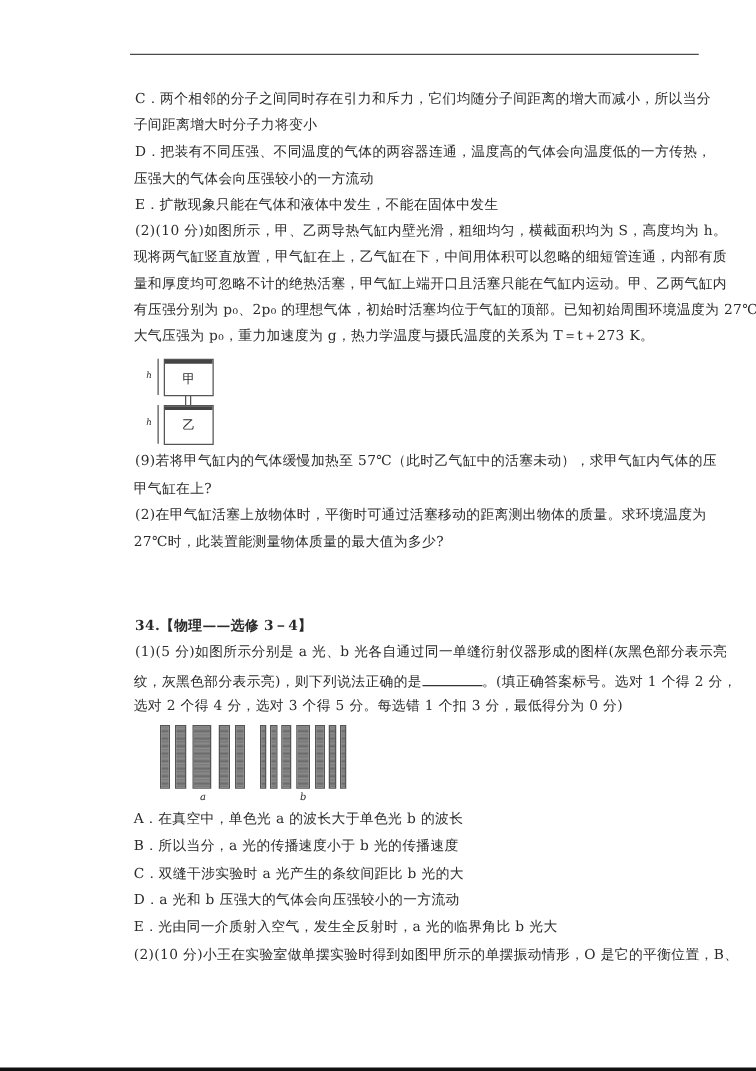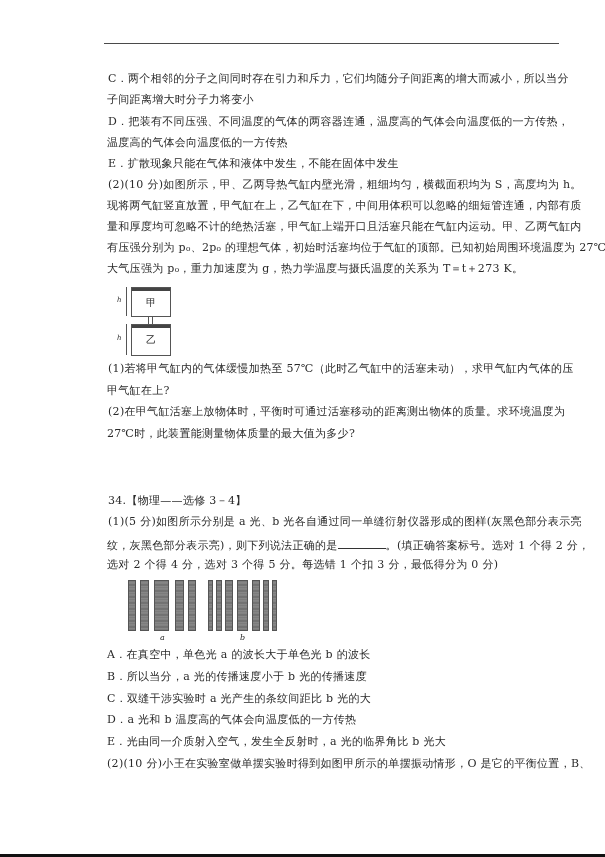--- a/index.html
+++ b/index.html
@@ -34,21 +34,21 @@
     .line {
       position: absolute;
       left: 107px;
       width: 455px;
       font-size: 11px;
       line-height: 14px;
       white-space: nowrap;
       letter-spacing: 0.3px;
     }
     .indent { left: 108px; }
-    .bold { font-weight: normal; }
+    .bold { font-weight: bold; }
     .blank {
       display: inline-block;
       width: 48px;
       border-bottom: 1px solid #333;
       height: 11px;
       vertical-align: baseline;
     }
 
     
     .fig-cyl {
@@ -130,21 +130,21 @@
     }
   </style>
 </head>
 <body>
 
 <div class="top-rule"></div>
 
 <div class="line indent" style="top:72px">C．两个相邻的分子之间同时存在引力和斥力，它们均随分子间距离的增大而减小，所以当分</div>
 <div class="line" style="top:93px">子间距离增大时分子力将变小</div>
 <div class="line indent" style="top:115px">D．把装有不同压强、不同温度的气体的两容器连通，温度高的气体会向温度低的一方传热，</div>
-<div class="line" style="top:136px">温度高的气体会向温度低的一方传热</div>
+<div class="line" style="top:136px">压强大的气体会向压强较小的一方流动</div>
 <div class="line indent" style="top:157px">E．扩散现象只能在气体和液体中发生，不能在固体中发生</div>
 
 <div class="line indent" style="top:178px">(2)(10 分)如图所示，甲、乙两导热气缸内壁光滑，粗细均匀，横截面积均为 S，高度均为 h。</div>
 <div class="line" style="top:199px">现将两气缸竖直放置，甲气缸在上，乙气缸在下，中间用体积可以忽略的细短管连通，内部有质</div>
 <div class="line" style="top:220px">量和厚度均可忽略不计的绝热活塞，甲气缸上端开口且活塞只能在气缸内运动。甲、乙两气缸内</div>
 <div class="line" style="top:241px">有压强分别为 p₀、2p₀ 的理想气体，初始时活塞均位于气缸的顶部。已知初始周围环境温度为 27℃，</div>
 <div class="line" style="top:262px">大气压强为 p₀，重力加速度为 g，热力学温度与摄氏温度的关系为 T＝t＋273 K。</div>
 
 <div class="fig-cyl">
   <div class="dim top"></div>
@@ -155,21 +155,21 @@
   </div>
   <div class="tube"></div>
   <div class="dim bottom"></div>
   <div class="dim-label bottom">h</div>
   <div class="cyl bottom">
     <div class="piston"></div>
     <div class="label">乙</div>
   </div>
 </div>
 
-<div class="line indent" style="top:362px">(1)若将甲气缸内的气体缓慢加热至 57℃（此时乙气缸中的活塞未动），求甲气缸内气体的压</div>
+<div class="line indent" style="top:362px">(9)若将甲气缸内的气体缓慢加热至 57℃（此时乙气缸中的活塞未动），求甲气缸内气体的压</div>
 <div class="line" style="top:384px">甲气缸在上?</div>
 <div class="line indent" style="top:405px">(2)在甲气缸活塞上放物体时，平衡时可通过活塞移动的距离测出物体的质量。求环境温度为</div>
 <div class="line" style="top:427px">27℃时，此装置能测量物体质量的最大值为多少?</div>
 
 <div class="line indent bold" style="top:494px">34.【物理——选修 3－4】</div>
 <div class="line indent" style="top:515px">(1)(5 分)如图所示分别是 a 光、b 光各自通过同一单缝衍射仪器形成的图样(灰黑色部分表示亮</div>
 <div class="line" style="top:537px">
   <span>纹，灰黑色部分表示亮)，则下列说法正确的是</span><span class="blank"></span><span>。(填正确答案标号。选对 1 个得 2 分，</span>
 </div>
 <div class="line" style="top:558px">选对 2 个得 4 分，选对 3 个得 5 分。每选错 1 个扣 3 分，最低得分为 0 分)</div>
@@ -189,17 +189,17 @@
   <div class="bar" style="left:117px;width:11px"></div>
   <div class="bar" style="left:132px;width:8px"></div>
   <div class="bar" style="left:143px;width:6px"></div>
   <div class="bar" style="left:152px;width:5px"></div>
   <div class="pat-label" style="left:120px">b</div>
 </div>
 
 <div class="line" style="top:648px">A．在真空中，单色光 a 的波长大于单色光 b 的波长</div>
 <div class="line" style="top:670px">B．所以当分，a 光的传播速度小于 b 光的传播速度</div>
 <div class="line" style="top:692px">C．双缝干涉实验时 a 光产生的条纹间距比 b 光的大</div>
-<div class="line" style="top:713px">D．a 光和 b 温度高的气体会向温度低的一方传热</div>
+<div class="line" style="top:713px">D．a 光和 b 压强大的气体会向压强较小的一方流动</div>
 <div class="line" style="top:735px">E．光由同一介质射入空气，发生全反射时，a 光的临界角比 b 光大</div>
 <div class="line" style="top:757px">(2)(10 分)小王在实验室做单摆实验时得到如图甲所示的单摆振动情形，O 是它的平衡位置，B、</div>
 
 <div class="bottom-rule"></div>
 
 </body></html>

